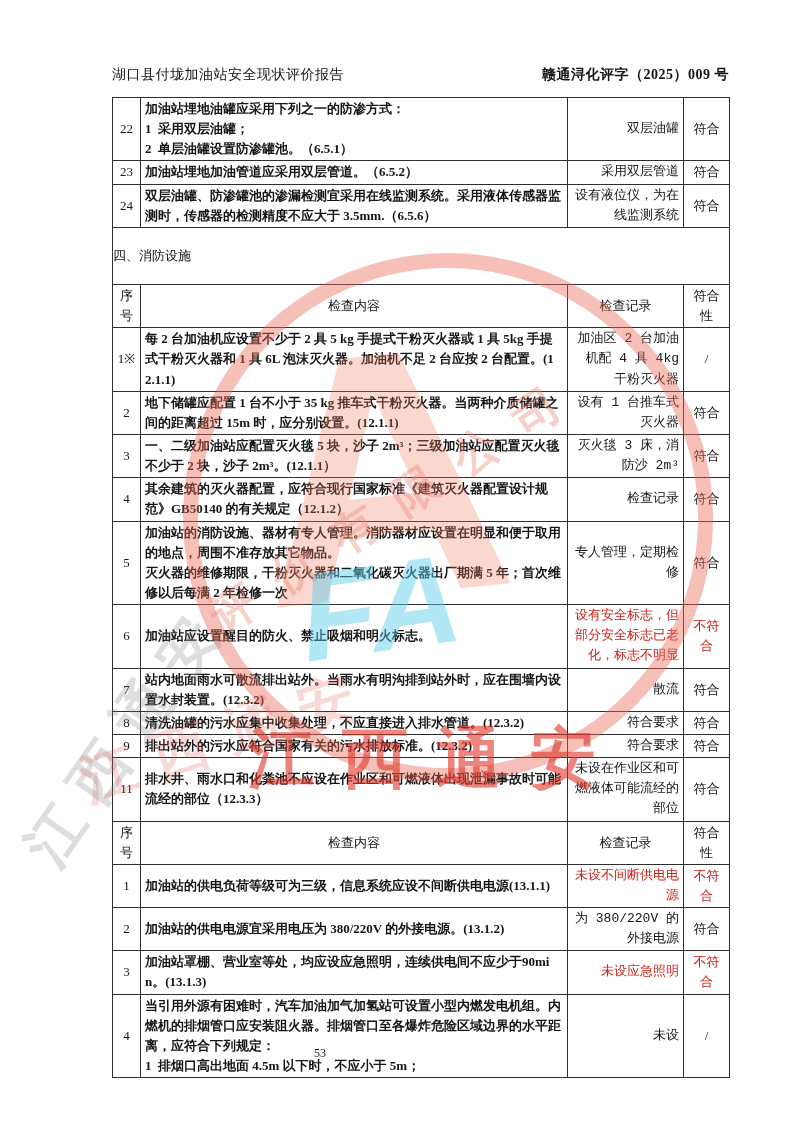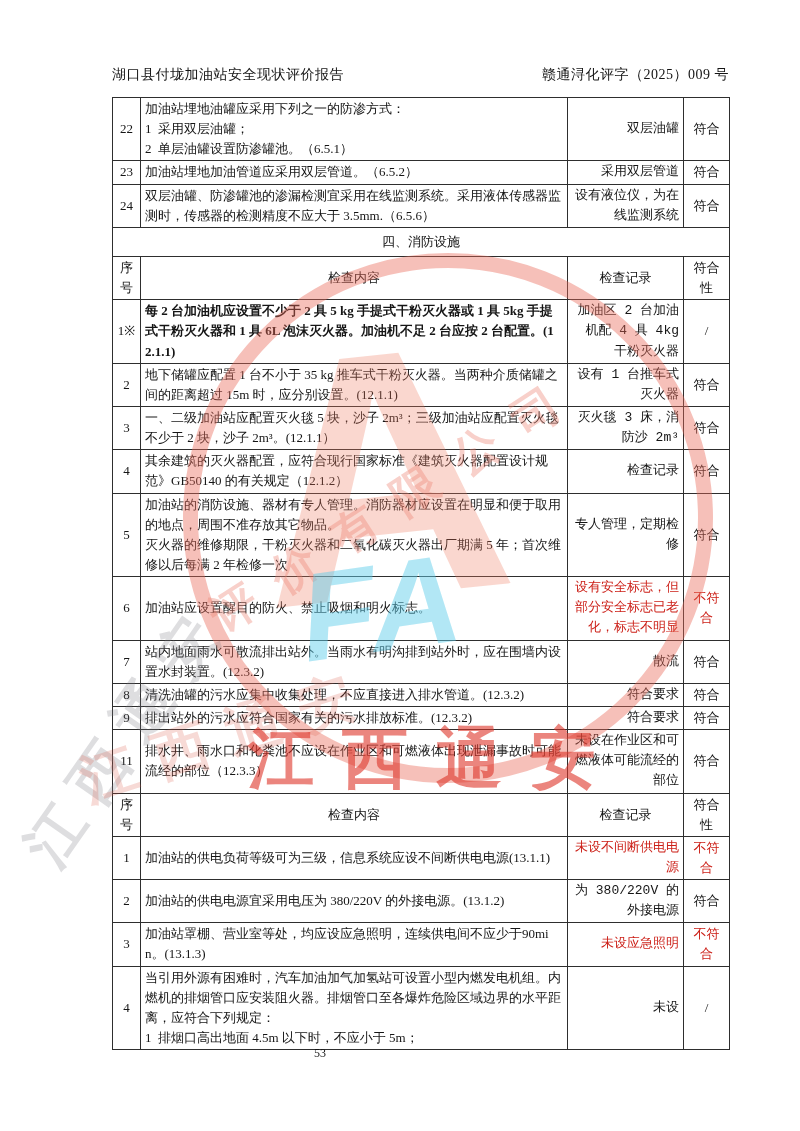--- a/index.html
+++ b/index.html
@@ -6,34 +6,34 @@
   body{
     width:800px;height:1131px;position:relative;background:#ffffff;
     font-family:"Liberation Serif","DejaVu Serif",serif;color:#151515;
     overflow:hidden;
   }
   .doc-header{
     position:absolute;top:66px;left:112px;width:617px;
     display:flex;justify-content:space-between;align-items:baseline;
     font-size:14px;letter-spacing:0.5px;
   }
-  .doc-header .right{font-weight:normal;}
+  .doc-header .right{font-weight:bold;}
   table.insp{
     position:absolute;top:97px;left:112px;width:617px;
     border-collapse:collapse;table-layout:fixed;font-size:13px;
   }
   table.insp td{
     border:1px solid #2e2e2e;padding:1px 4px;line-height:1.55;
     vertical-align:middle;word-break:break-all;
   }
   td.no-cell{text-align:center;}
-  td.content-cell{text-align:left;white-space:pre-wrap;padding:1px 5px;}
+  td.content-cell{text-align:left;white-space:pre-wrap;padding:1px 5px;font-weight:bold;}
   td.record-cell{text-align:right;font-family:Liberation Mono, monospace;}
   td.result-cell{text-align:center;}
-  tr.section-row td{text-align:center;padding:4px 0;}
+  tr.section-row td{padding:18px 0;}
   tr.colheader-row td{text-align:center;}
   .bold{font-weight:bold;}
   .red{color:#cc2018;}
   .page-footer{
     position:absolute;top:1046px;left:0;width:640px;text-align:center;
     font-size:12px;
   }
   
   .wm-layer{position:absolute;inset:0;pointer-events:none;z-index:5;}
   .wm-seal-ring{

